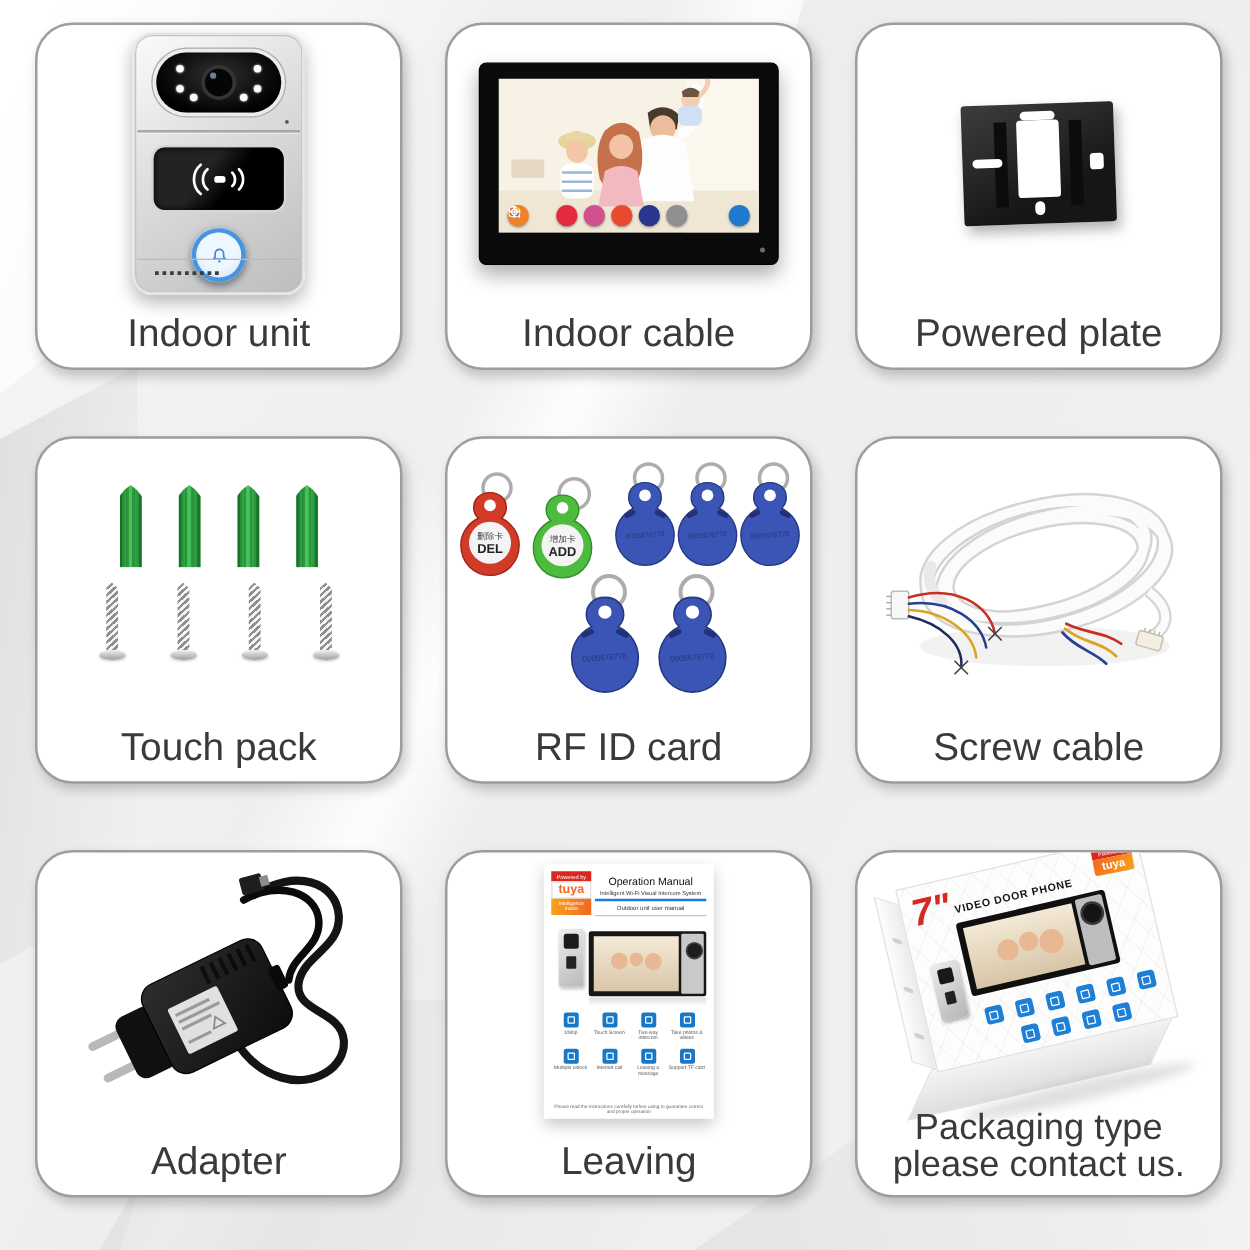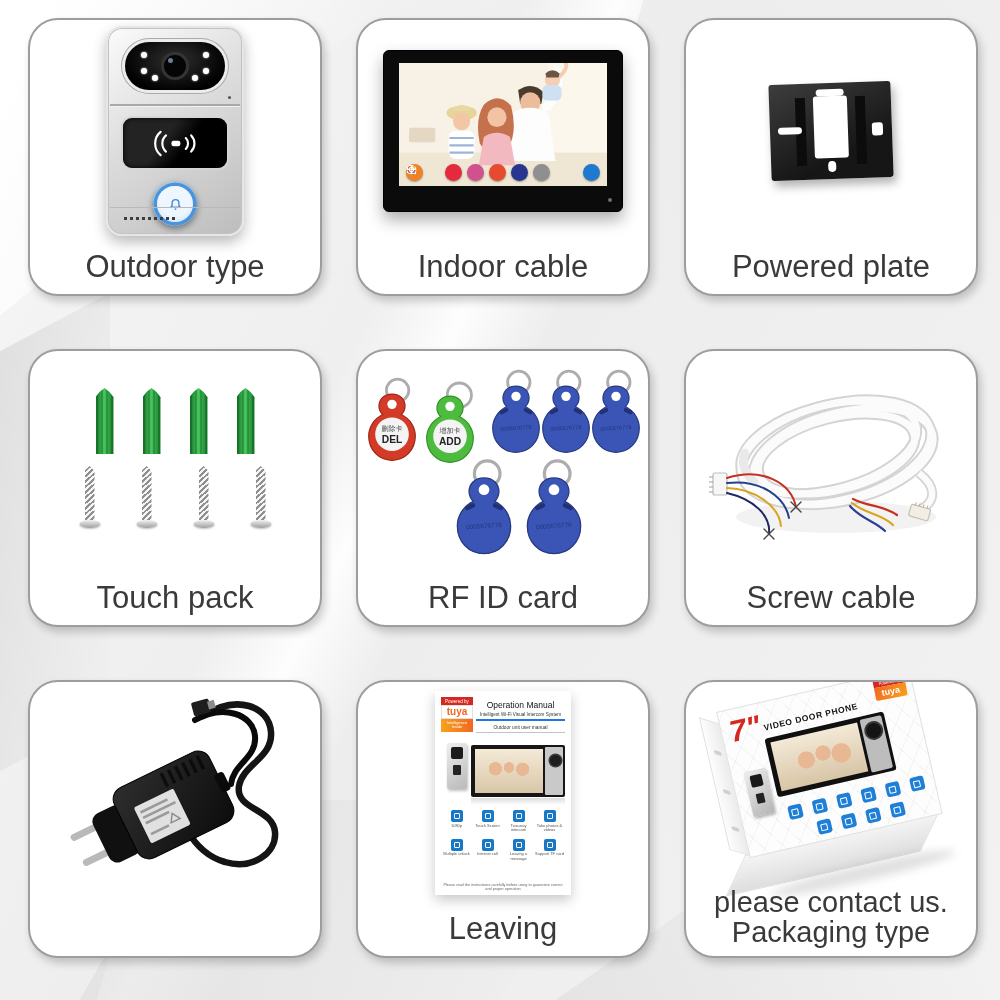--- a/index.html
+++ b/index.html
@@ -258,21 +258,21 @@
             <i></i>
             <i></i>
             <i></i>
             <i></i>
             <i></i>
             <i></i>
             <i></i>
         </div>
       </div>
     </div>
-    <div class="card-label">Outdoor type</div>
+    <div class="card-label">Indoor unit</div>
   </section>
 
   <section class="card">
     <div class="stage">
       <div class="mon">
         <div class="mon-screen">
           <svg viewBox="0 0 206 118" preserveAspectRatio="none">
             <rect width="206" height="118" fill="#f7f1e6"></rect>
             <rect x="148" y="0" width="58" height="118" fill="#fcf7ec"></rect>
             <rect x="0" y="86" width="206" height="32" fill="#efe6d4"></rect>
@@ -588,20 +588,21 @@
             <rect x="96" y="112" width="30" height="2.6"></rect>
               <rect x="96" y="118" width="36" height="2.6"></rect>
             <rect x="96" y="124" width="26" height="2.6"></rect>
               <rect x="96" y="136" width="20" height="2.6"></rect>
           </g>
           <path d="M124 128 l5 8 h-10 z" fill="none" stroke="#8a8a8a" stroke-width="1.4"></path>
           <rect x="178" y="112" width="10" height="20" rx="3" fill="#0a0a0a"></rect>
         </g>
       </svg>
     </div>
+    <div class="card-label">Adapter</div>
   </section>
 
   <section class="card">
     <div class="stage">
       <div class="mpage">
         <div class="m-head">
           <div class="m-logo">
             <div class="m-pb">Powered by</div>
             <div class="m-tuya">tuya</div>
             <div class="m-badge">Intelligence Inside</div>
@@ -702,18 +703,18 @@
             <span class="bx-ic"></span>
             <span class="bx-ic"></span>
             <span class="bx-ic"></span>
             <span class="bx-ic"></span>
             <span class="bx-ic"></span>
           </div>
         </div>
       </div>
     </div>
     <div class="card-label two-line">
+      <div>Packaging type</div>
       <div>please contact us.</div>
-      <div>Packaging type</div>
     </div>
   </section>
 
 </div>
 
 </body></html>

